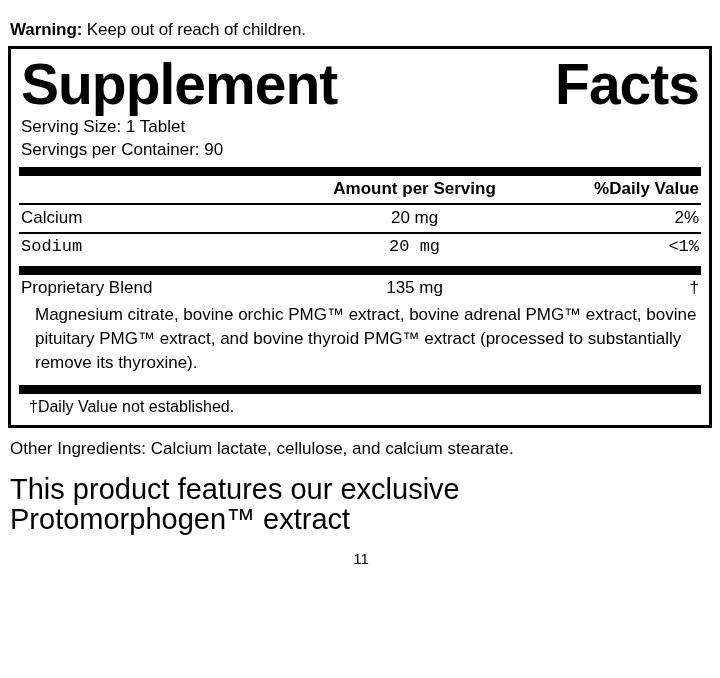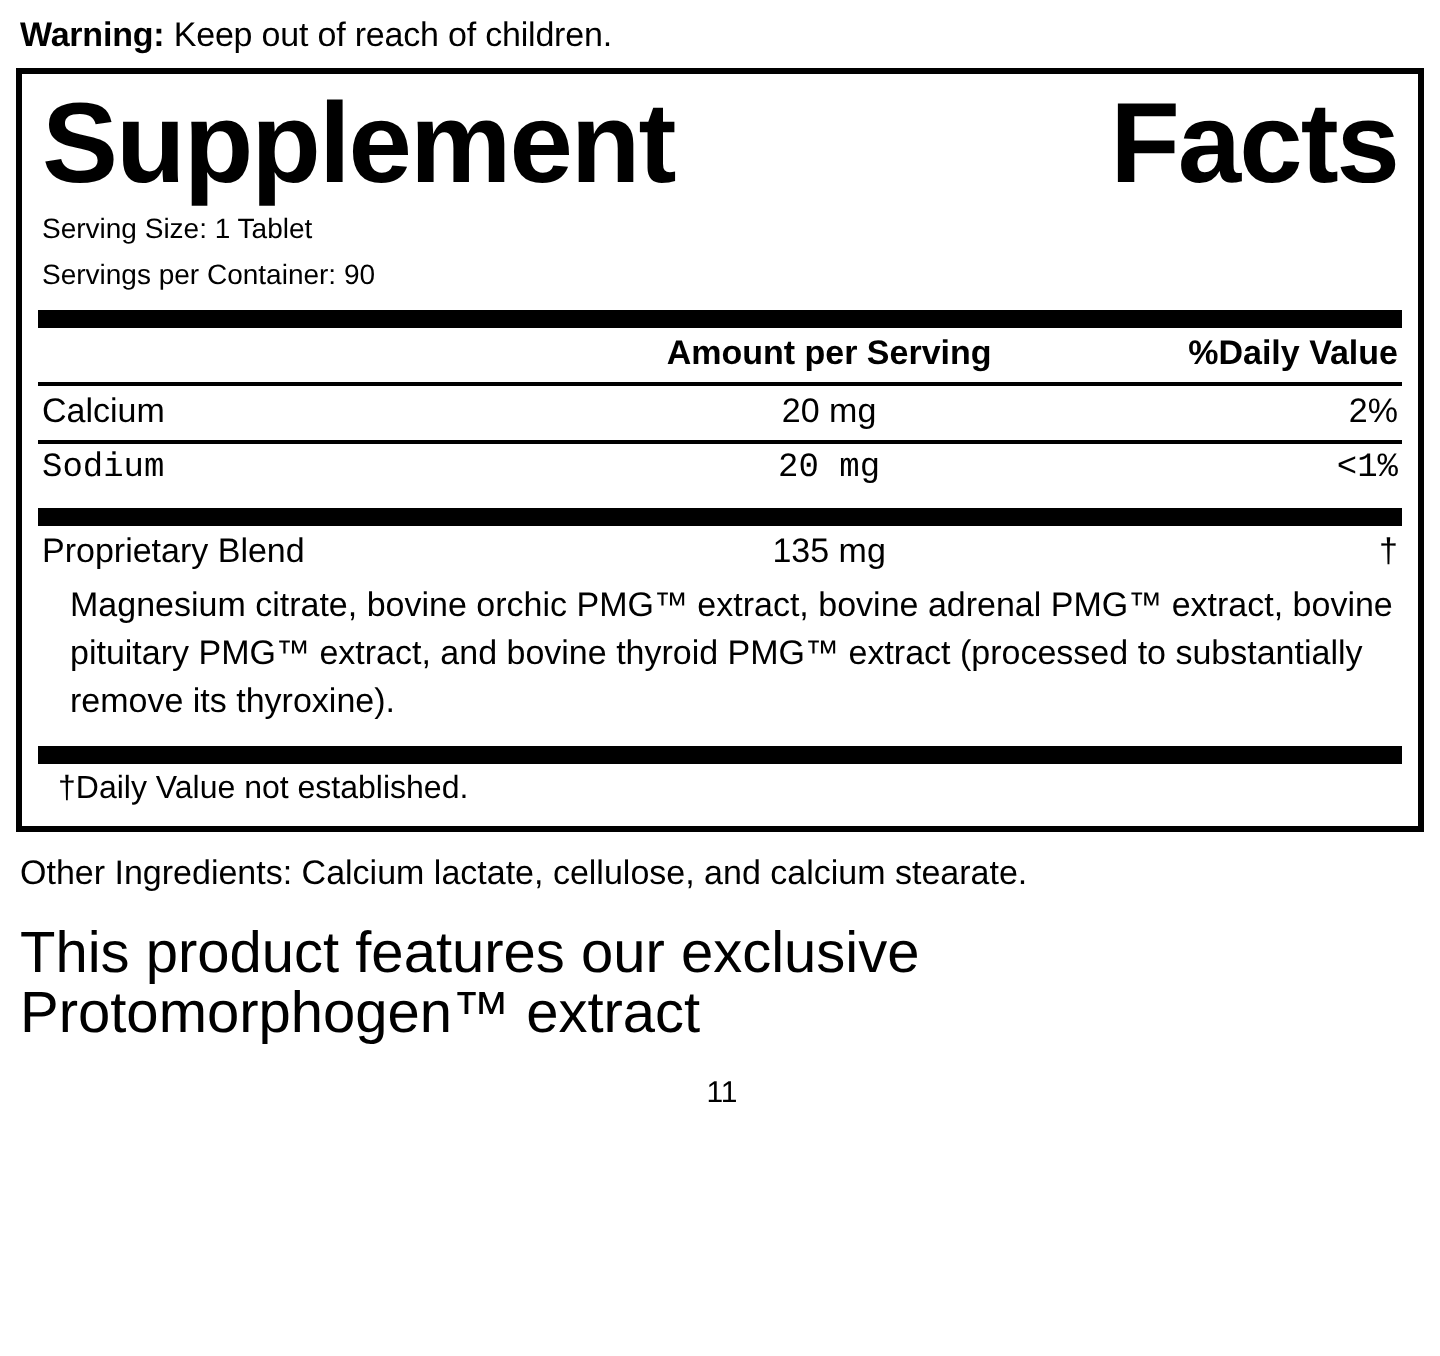--- a/index.html
+++ b/index.html
@@ -19,21 +19,21 @@
     width: 720px;
     height: 678px;
     box-sizing: border-box;
     padding: 0 8px;
   }
 
   
   .warning {
     font-size: 17px;
     line-height: 20px;
-    padding: 8px 0 6px 2px;
+    padding: 20px 0 6px 2px;
     letter-spacing: -0.1px;
   }
   .warning b {
     font-weight: bold;
   }
 
   
   .panel {
     border: 3px solid #000;
     box-sizing: border-box;
@@ -48,21 +48,21 @@
     font-weight: bold;
     letter-spacing: -1px;
     line-height: 62px;
     white-space: nowrap;
     display: flex;
     justify-content: space-between;
     padding: 2px 2px 0 2px;
     gap: 41px;
   }
   .serving {
-    font-size: 14px;
+    font-size: 17px;
     line-height: 23px;
     padding-left: 2px;
   }
 
   .rule-thick {
     height: 9px;
     background: #000;
     margin: 6px 0 0 0;
   }
   .rule-thin {

